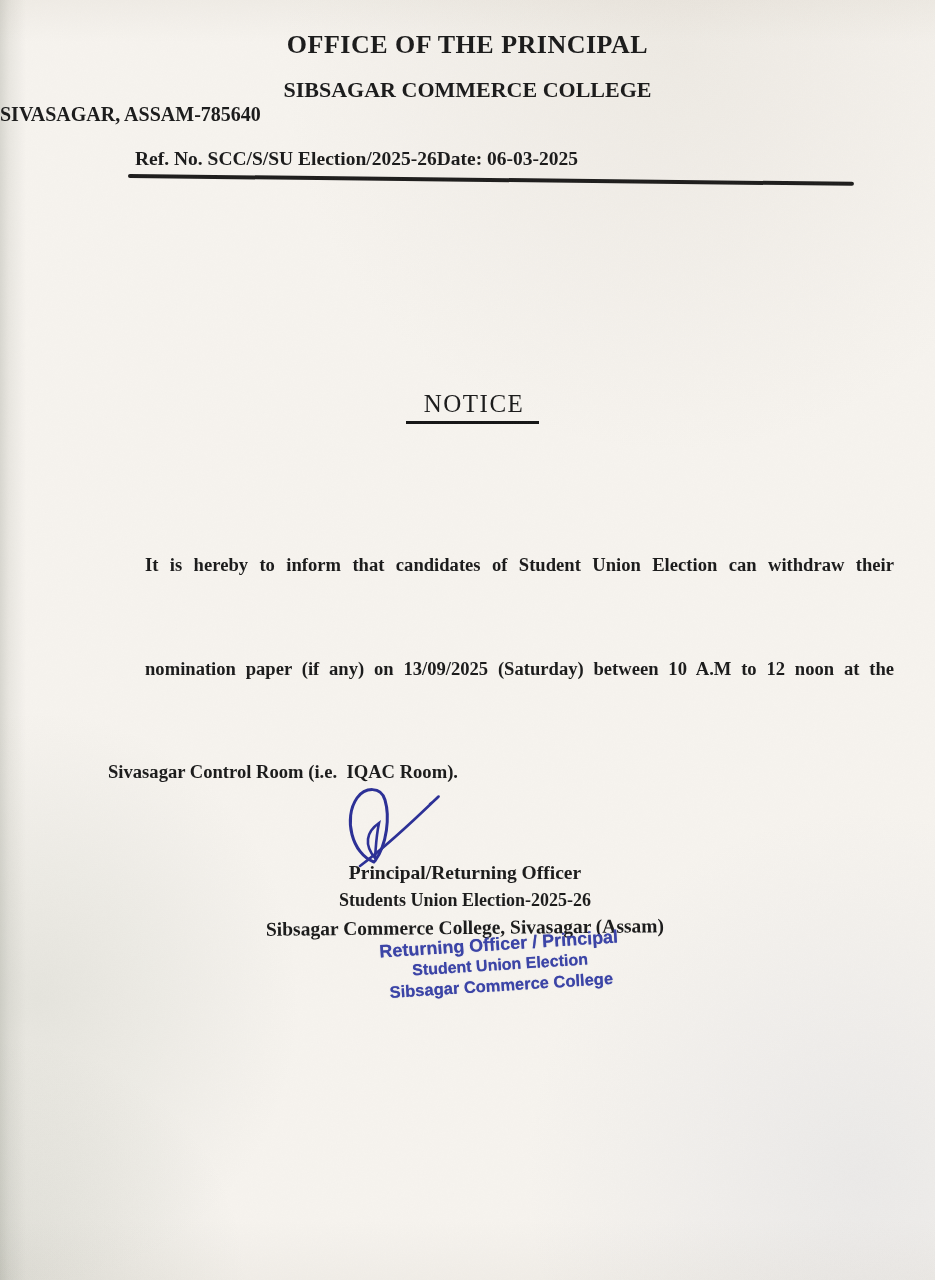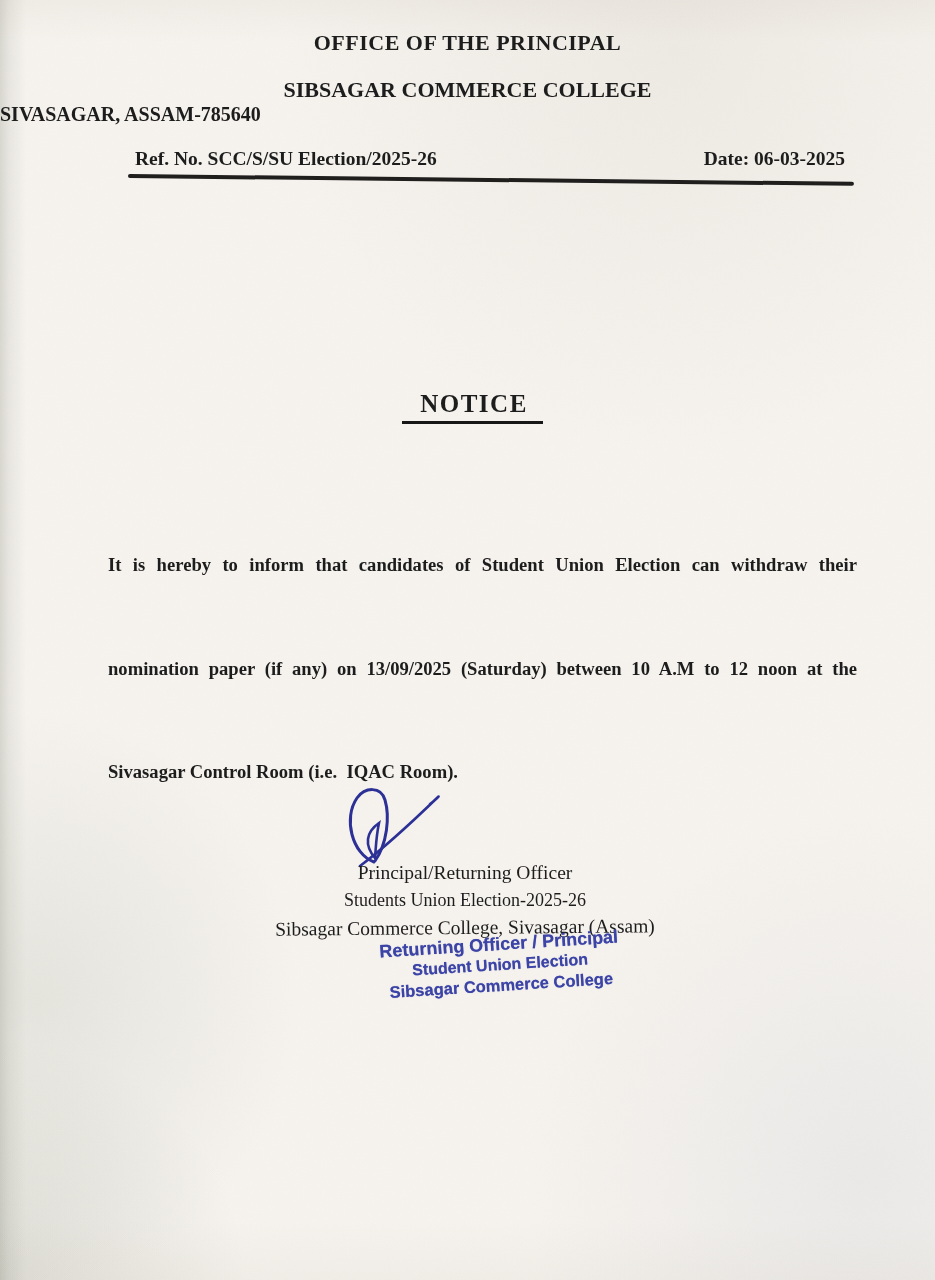--- a/index.html
+++ b/index.html
@@ -39,21 +39,21 @@
     pointer-events: none;
     opacity: 0.55;
   }
 
   .doc-title {
     position: absolute;
     top: 30px;
     left: 0;
     width: 100%;
     text-align: center;
-    font-size: 22px;
+    font-size: 26px;
     font-weight: bold;
     letter-spacing: 0.5px;
   }
   .doc-college {
     position: absolute;
     top: 77px;
     left: 0;
     width: 100%;
     text-align: center;
     font-size: 22px;
@@ -68,21 +68,21 @@
     font-size: 20px;
     font-weight: bold;
   }
 
   .ref-row {
     position: absolute;
     top: 148px;
     left: 135px;
     right: 90px;
     display: flex;
-    justify-content: space-between;
+    justify-content: flex-start;
     align-items: baseline;
     font-size: 19.5px;
     font-weight: bold;
   }
   .ref-rule {
     position: absolute;
     top: 174px;
     left: 128px;
     width: 726px;
     height: 3.5px;
@@ -95,57 +95,58 @@
   .notice-heading-wrap {
     position: absolute;
     top: 390px;
     left: 0;
     width: 945px;
     text-align: center;
   }
   .notice-heading {
     display: inline-block;
     font-size: 25px;
-    font-weight: bold;
+    font-weight: normal;
     letter-spacing: 1.5px;
     border-bottom: 3.5px solid #151515;
     padding: 0 15px 3px 18px;
   }
 
   .notice-body {
     position: absolute;
     top: 479px;
     left: 108px;
     width: 749px;
     font-size: 18.6px;
     font-weight: bold;
     line-height: 34.5px;
     white-space: pre-wrap;
   }
   .body-line { width: 100%; }
   .body-line.justified {
     text-align: justify;
     text-align-last: justify;
+    margin-left: 37px;
   }
 
   .signature-svg {
     position: absolute;
     left: 330px;
     top: 782px;
     width: 120px;
     height: 86px;
   }
 
   .sig-block {
     position: absolute;
     top: 859px;
     left: 140px;
     width: 650px;
     text-align: center;
-    font-weight: normal;
+    font-weight: bold;
     line-height: 27.5px;
   }
   .sig-line1 { font-size: 19.5px; }
   .sig-line2 { font-size: 18px; }
   .sig-line3 { font-size: 19.5px; transform: rotate(-0.5deg); }
 
   .stamp {
     position: absolute;
     top: 934px;
     left: 338px;

